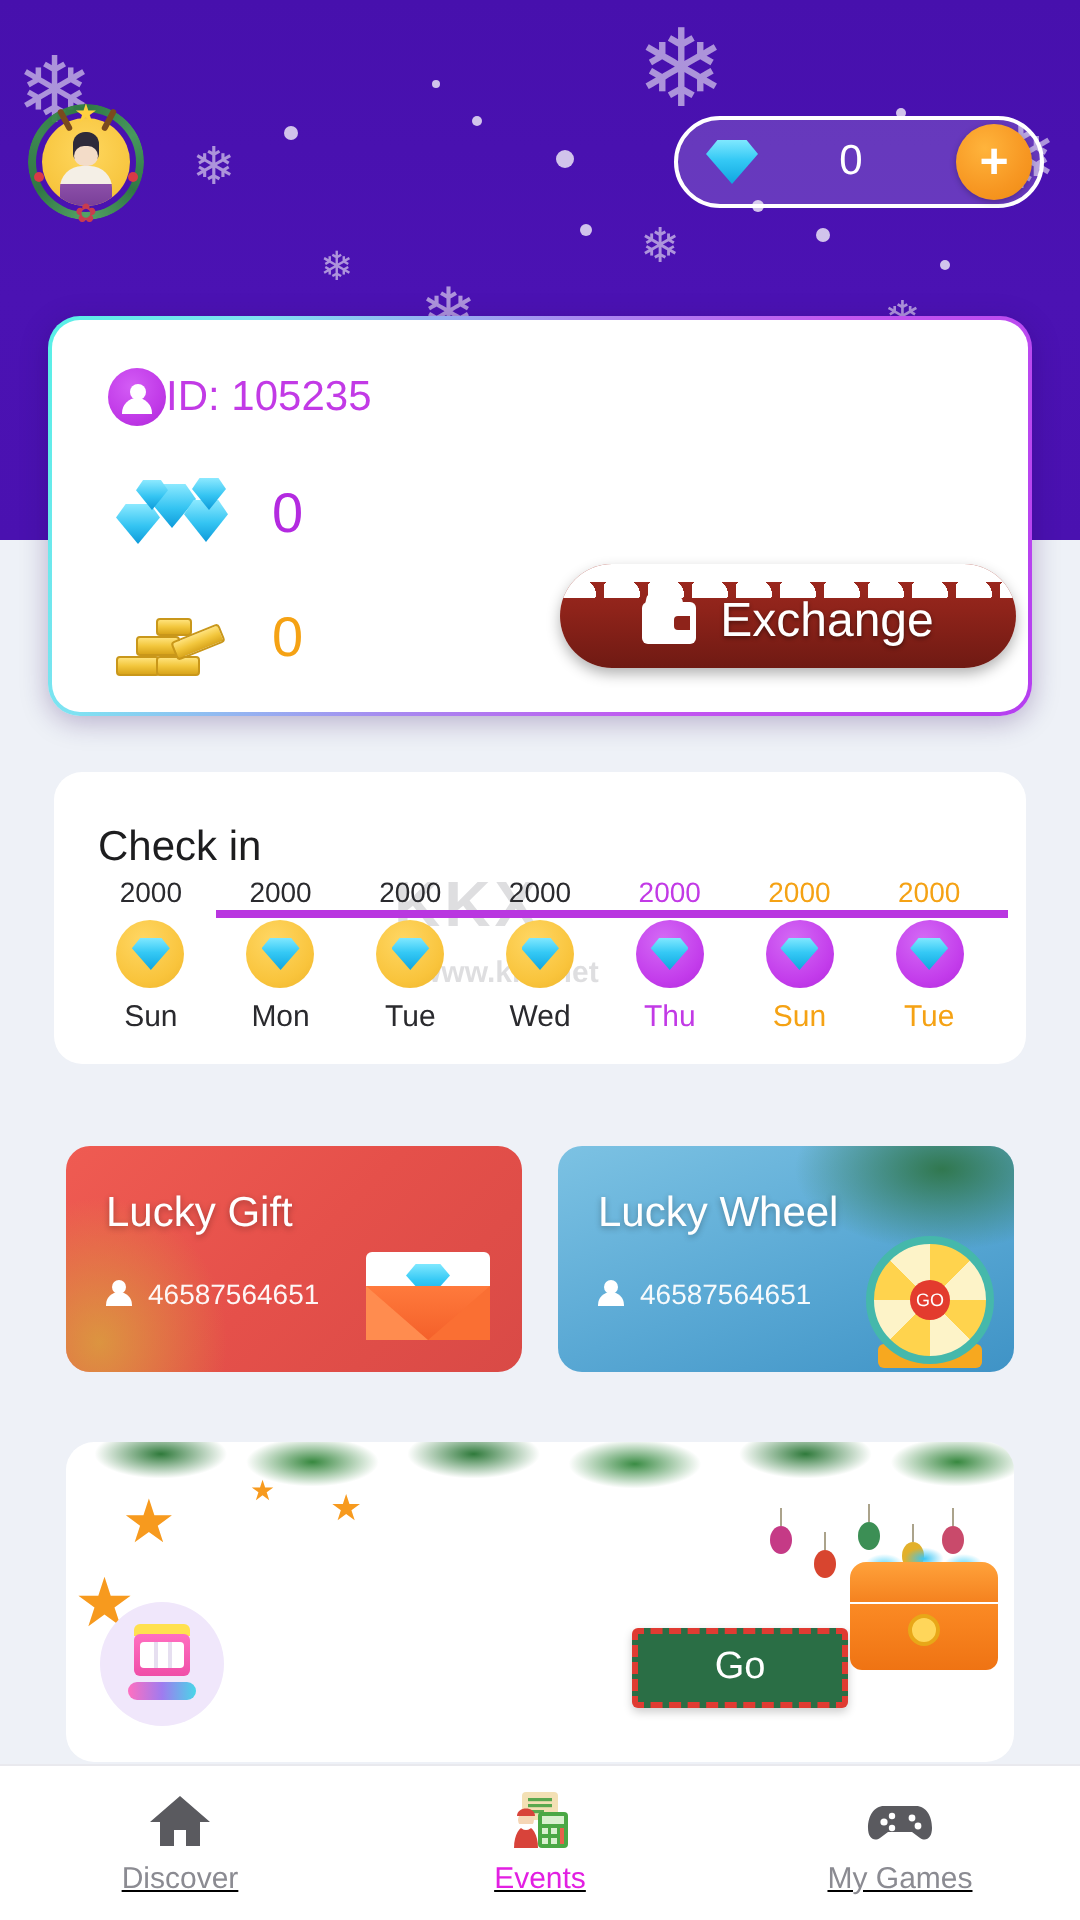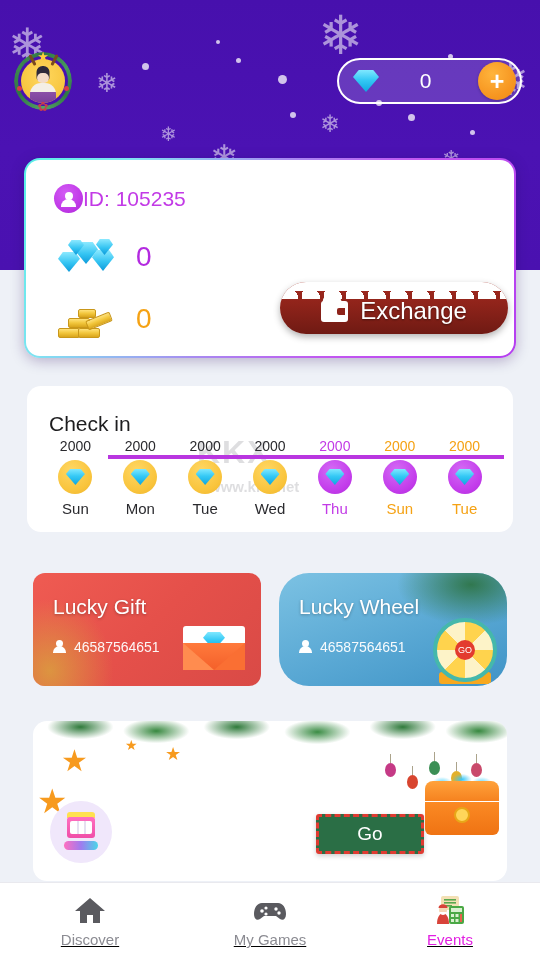--- a/index.html
+++ b/index.html
@@ -156,21 +156,21 @@
   .day-name.gold { color:#f5a214; }
   .conn { position:absolute; top:69px; height:4px; background:#b936e0; z-index:1; }
 
   .watermark { position:absolute; pointer-events:none; user-select:none;
                color:rgba(90,90,100,.20); font-weight:bold; }
 
   
   .promo { position:absolute; top:573px; width:228px; height:113px; border-radius:12px;
            overflow:hidden; }
   .promo.left  { left:33px;  background:linear-gradient(135deg,#ef5b52 0%,#e5504a 50%,#d94a46 100%); }
-  .promo.right { left:279px; background:linear-gradient(160deg,#7cc2e3 0%,#59a8d4 55%,#3f93c6 100%);border-radius:30px; }
+  .promo.right { left:279px; background:linear-gradient(160deg,#7cc2e3 0%,#59a8d4 55%,#3f93c6 100%); }
   .promo-title { position:absolute; left:20px; top:22px; color:#fff; font-size:21px;
                  text-shadow:0 1px 3px rgba(0,0,0,.3); z-index:3; }
   .promo-users { position:absolute; left:20px; top:66px; display:flex; align-items:center;
                  gap:8px; z-index:3; }
   .promo-users .u { width:13px; height:14px; position:relative; }
   .promo-users .u::before { content:""; position:absolute; left:3px; top:0; width:7px; height:7px;
                             border-radius:50%; background:#fff; }
   .promo-users .u::after { content:""; position:absolute; left:0; bottom:1px; width:13px; height:7px;
                            border-radius:7px 7px 0 0; background:#fff; }
   .promo-count { color:#fff; font-size:14px; opacity:.95; }
@@ -491,33 +491,20 @@
 
 <div class="nav">
   <div class="nav-item">
     <div class="nav-ico">
       <svg viewBox="0 0 34 30" width="34" height="30">
           <path class="ico-fill" d="M17 3 L32 16 H27 V28 H20 V20 H14 V28 H7 V16 H2 Z"></path>
         </svg>
     </div>
     <span class="nav-label">Discover</span>
   </div>
-  <div class="nav-item">
-    <div class="nav-ico">
-      <svg viewBox="0 0 34 30" width="34" height="30">
-        <path class="ico-fill" d="M9 8 H25 C30 8 33 13 33 19 C33 24 30 26 27 24 L23 21 H11 L7 24 C4 26 1 24 1 19 C1 13 4 8 9 8 Z"></path>
-        <circle cx="9" cy="16" r="1.8" fill="#fff"></circle>
-          <circle cx="13" cy="13" r="1.6" fill="#fff"></circle>
-        <circle cx="13" cy="19" r="1.6" fill="#fff"></circle>
-          <circle cx="23" cy="14" r="1.7" fill="#fff"></circle>
-        <circle cx="26" cy="18" r="1.7" fill="#fff"></circle>
-      </svg>
-    </div>
-    <span class="nav-label">My Games</span>
-  </div>
   <div class="nav-item active">
     <div class="nav-ico">
       <svg viewBox="0 0 34 30" width="34" height="30">
         <rect x="8" y="1" width="18" height="14" rx="2" fill="#f3e0b4"></rect>
         <rect x="11" y="4" width="12" height="1.6" fill="#5aa84e"></rect>
         <rect x="11" y="7" width="12" height="1.6" fill="#5aa84e"></rect>
         <rect x="11" y="10" width="8" height="1.6" fill="#5aa84e"></rect>
         <rect x="16" y="11" width="15" height="18" rx="2" fill="#4aa845"></rect>
         <rect x="18" y="13" width="11" height="4" fill="#d9f0cf"></rect>
         <rect x="18" y="19" width="3" height="3" fill="#d9f0cf"></rect>
@@ -526,13 +513,26 @@
         <rect x="18" y="24" width="3" height="3" fill="#d9f0cf"></rect>
         <rect x="22.5" y="24" width="3" height="3" fill="#d9f0cf"></rect>
         <path d="M4 29 C4 22 7 18 10 18 C13 18 16 22 16 29 Z" fill="#d8433a"></path>
         <circle cx="10" cy="15" r="4" fill="#f5d6b6"></circle>
         <path d="M5.5 13 C5.5 8 14.5 8 14.5 13 Z" fill="#d8433a"></path>
         <path d="M6 17 C8 21 12 21 14 17 Z" fill="#fff"></path>
       </svg>
     </div>
     <span class="nav-label">Events</span>
   </div>
+  <div class="nav-item">
+    <div class="nav-ico">
+      <svg viewBox="0 0 34 30" width="34" height="30">
+        <path class="ico-fill" d="M9 8 H25 C30 8 33 13 33 19 C33 24 30 26 27 24 L23 21 H11 L7 24 C4 26 1 24 1 19 C1 13 4 8 9 8 Z"></path>
+        <circle cx="9" cy="16" r="1.8" fill="#fff"></circle>
+          <circle cx="13" cy="13" r="1.6" fill="#fff"></circle>
+        <circle cx="13" cy="19" r="1.6" fill="#fff"></circle>
+          <circle cx="23" cy="14" r="1.7" fill="#fff"></circle>
+        <circle cx="26" cy="18" r="1.7" fill="#fff"></circle>
+      </svg>
+    </div>
+    <span class="nav-label">My Games</span>
+  </div>
 </div>
 
 </body></html>

